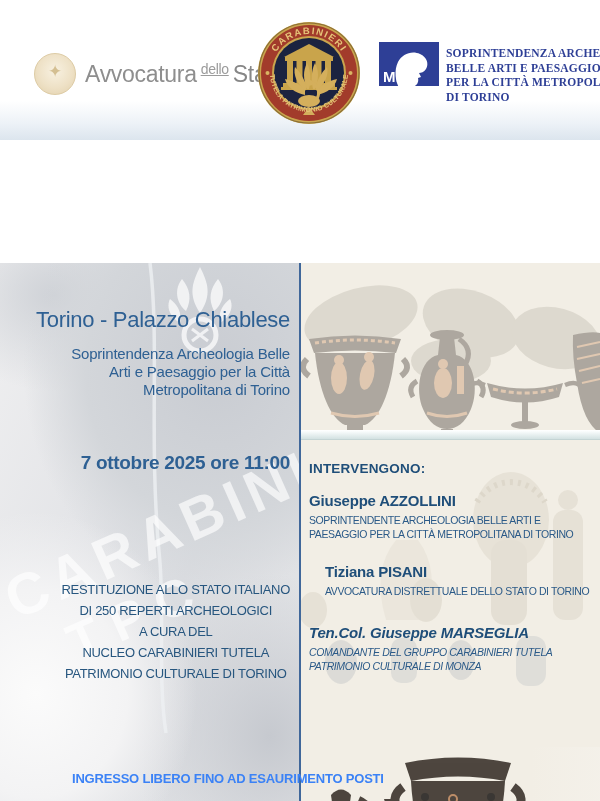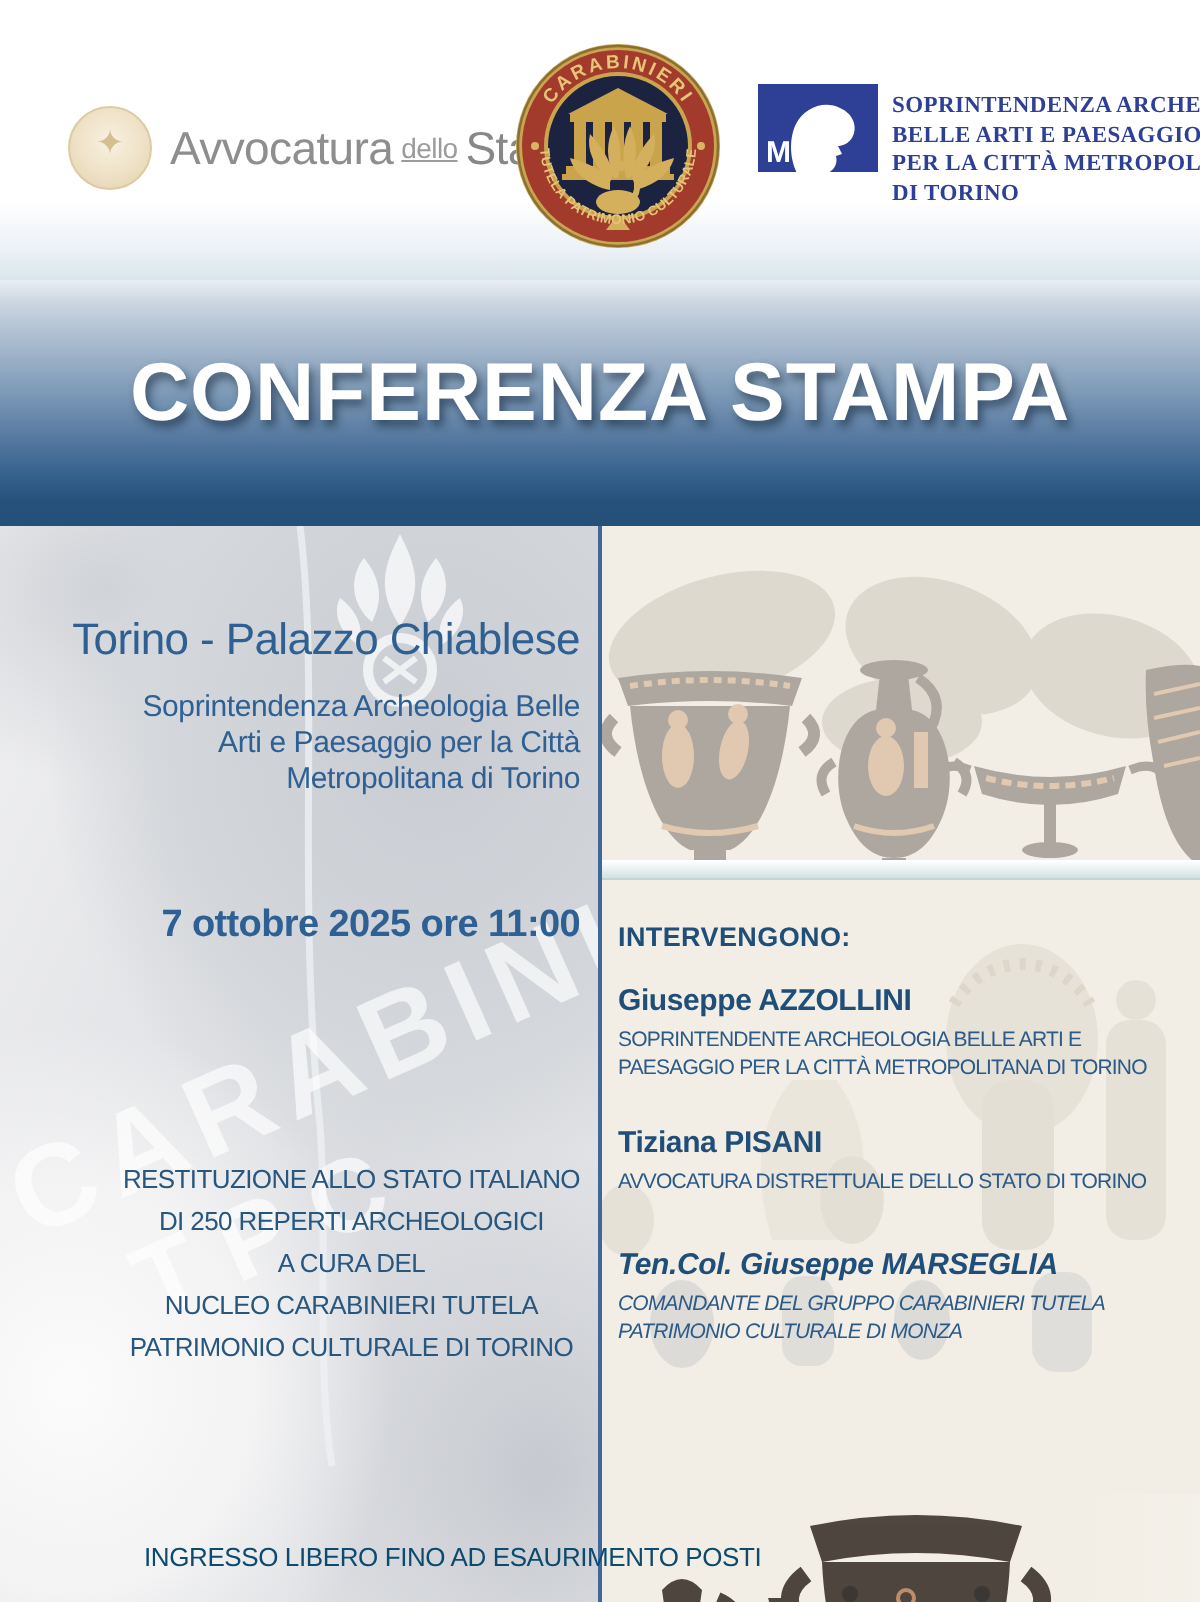--- a/index.html
+++ b/index.html
@@ -15,21 +15,21 @@
     z-index:4;
   }
   .avv-logo{position:absolute;left:34px;top:53px;display:flex;align-items:center;}
   .avv-crest{
     width:40px;height:40px;border-radius:50%;flex:0 0 auto;
     background:radial-gradient(circle at 50% 42%,#f8f1e1 0%,#eee1c6 55%,#e2d0ab 100%);
     border:1px solid #ddcba4;position:relative;
   }
   .avv-crest:after{content:"✦";position:absolute;left:0;right:0;top:7px;text-align:center;
     color:#d4bf92;font-size:17px;}
-  .avv-words{margin-left:9px;color:#8e8e8e;letter-spacing:-0.3px;white-space:nowrap;display:flex;align-items:center;}
+  .avv-words{margin-left:9px;color:#8e8e8e;letter-spacing:-0.3px;white-space:nowrap;display:flex;align-items:flex-start;}
   .avv-w1{font-size:23px;}
   .avv-w2{font-size:14px;color:#9b9b9b;margin:0 4px 0 4px;text-decoration:underline;}
   .avv-w3{font-size:23px;color:#878787;}
   .tricolor-o{
     display:inline-block;width:12px;height:12px;border-radius:50%;
     border:3px solid #27984d;box-shadow:inset 0 0 0 2.5px #d23434;
     margin-left:1px;transform:translateY(1px);
   }
   .badge-wrap{position:absolute;left:257px;top:21px;width:104px;height:104px;}
   .mic-block{position:absolute;left:379px;top:42px;display:flex;align-items:flex-start;}
@@ -82,26 +82,26 @@
     border-top:1px solid rgba(255,255,255,.95);border-bottom:1px solid #c4d4d4;
   }
   .speakers{position:absolute;top:177px;left:0;width:299px;height:457px;}
   .statues-bg{position:absolute;inset:0;z-index:1;}
   .dark-vases{position:absolute;left:0;bottom:0;z-index:2;}
   .fade-right{position:absolute;right:0;bottom:0;width:70px;height:150px;z-index:3;
     background:linear-gradient(to right,rgba(242,238,229,0),rgba(244,241,234,.85));}
   .speakers-text{position:absolute;left:8px;top:0;right:2px;z-index:4;color:#1f4e79;}
   .sp-heading{position:absolute;top:21px;left:0;font-size:13.5px;font-weight:700;letter-spacing:.2px;}
   .speaker{position:absolute;left:0;right:0;}
-  .speaker-1{top:52px;} .speaker-2{top:123px;} .speaker-3{top:184px;font-style:italic;}
+  .speaker-1{top:52px;} .speaker-2{top:123px;margin-left:16px;} .speaker-3{top:184px;font-style:italic;}
   .sp-name{font-size:15px;font-weight:700;margin-bottom:4px;letter-spacing:-.2px;}
   .sp-role{font-size:10.5px;line-height:14px;color:#2b5a88;letter-spacing:-.4px;}
   .footer-note{
     position:absolute;left:25px;top:771px;z-index:20;
-    font-size:13px;font-weight:400;letter-spacing:-.2px;color:#0c4a6e;white-space:nowrap;padding-left:47px;
+    font-size:13px;font-weight:700;letter-spacing:-.2px;color:#3b82f6;white-space:nowrap;padding-left:47px;
   }
 </style>
 </head>
 <body>
 
 <div class="poster">
 
   <div class="header">
 
     <div class="avv-logo">
@@ -172,23 +172,20 @@
       </div>
       <div class="mic-lines">
         <div>SOPRINTENDENZA ARCHEOLOGIA</div>
         <div>BELLE ARTI E PAESAGGIO</div>
         <div>PER LA CITTÀ METROPOLITANA</div>
         <div>DI TORINO</div>
       </div>
     </div>
   </div>
 
-  <div class="banner">
-    <div class="banner-title">CONFERENZA STAMPA</div>
-  </div>
 
   <div class="left-col">
     <svg class="zipper" width="300" height="538" viewBox="0 0 300 538">
       <path d="M150,0 C160,80 148,180 160,300 C164,350 158,420 166,470" fill="none" stroke="#eef0f2" stroke-width="3.5" opacity=".8"></path>
     </svg>
     <svg class="flame-emblem" width="80" height="95" viewBox="0 0 80 95">
       <g fill="#ffffff" opacity=".72">
         <path d="M40,2 C48,18 52,30 40,48 C28,30 32,18 40,2 Z"></path>
         <path d="M22,14 C30,24 32,34 26,46 C16,38 14,24 22,14 Z"></path>
         <path d="M58,14 C50,24 48,34 54,46 C64,38 66,24 58,14 Z"></path>

